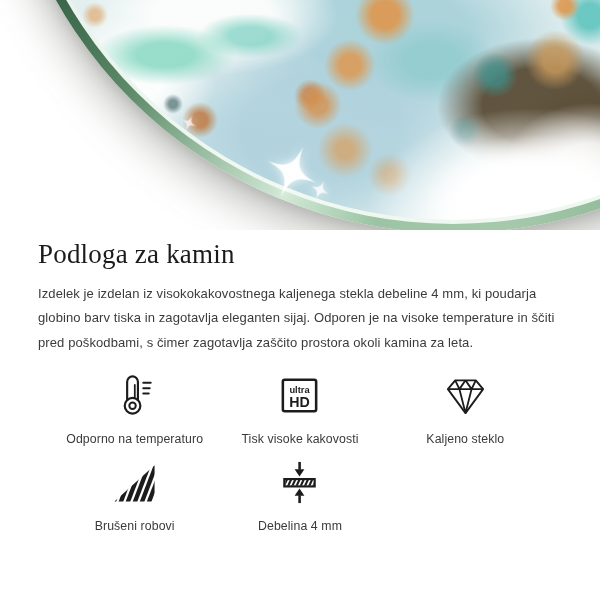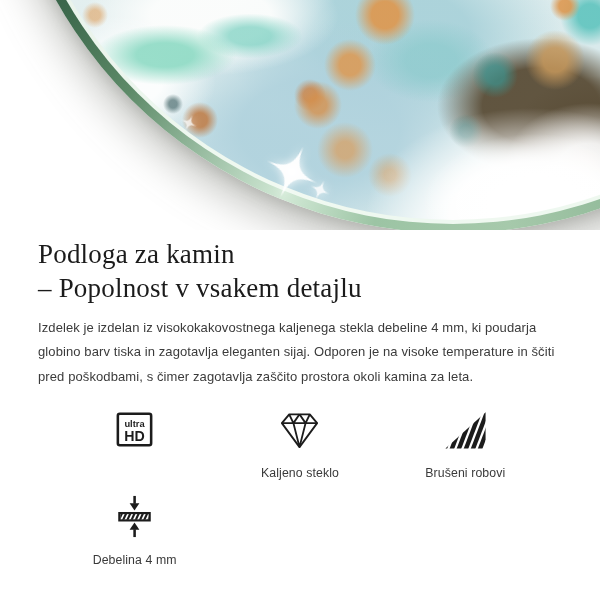--- a/index.html
+++ b/index.html
@@ -107,35 +107,51 @@
       <path d="M0 -23 C1.5 -5 5 -1.5 23 0 C5 1.5 1.5 5 0 23 C-1.5 5 -5 1.5 -23 0 C-5 -1.5 -1.5 -5 0 -23 Z" fill="#ffffff"></path>
     </svg>
     <svg class="sparkle s3" viewBox="-24 -24 48 48">
       <path d="M0 -23 C1.5 -5 5 -1.5 23 0 C5 1.5 1.5 5 0 23 C-1.5 5 -5 1.5 -23 0 C-5 -1.5 -1.5 -5 0 -23 Z" fill="#ffffff"></path>
     </svg>
   </div>
 
   <div class="content">
     <h1>
       <span>Podloga za kamin</span>
-      <span>– Popolnost v vsakem detajlu</span>
     </h1>
     <p class="desc">Izdelek je izdelan iz visokokakovostnega kaljenega stekla debeline 4 mm, ki poudarja globino barv tiska in zagotavlja eleganten sijaj. Odporen je na visoke temperature in ščiti pred poškodbami, s čimer zagotavlja zaščito prostora okoli kamina za leta.</p>
 
     <div class="features">
 
+      <div class="feature">
+        <div class="icon-wrap">
+          <svg viewBox="0 0 48 48">
+            <path class="stroke" stroke-width="2.2" d="M16.5 29.5 V10 a5.5 5.5 0 0 1 11 0 V29.5"></path>
+            <circle class="stroke" stroke-width="2.2" cx="22" cy="34.5" r="8"></circle>
+            <circle class="stroke" stroke-width="2" cx="22" cy="34.5" r="3.3"></circle>
+            <line class="stroke" stroke-width="1.8" x1="24.3" y1="12.5" x2="24.3" y2="27.5"></line>
+            <g class="stroke" stroke-width="2.1" stroke-linecap="round">
+              <line x1="33" y1="11" x2="40.5" y2="11"></line>
+              <line x1="33" y1="16.5" x2="39.5" y2="16.5"></line>
+              <line x1="33" y1="22" x2="38.5" y2="22"></line>
+            </g>
+          </svg>
+        </div>
+        <div class="flabel">Odporno na temperaturo</div>
+      </div>
 
       <div class="feature">
         <div class="icon-wrap">
           <svg viewBox="0 0 48 48">
             <rect class="stroke" stroke-width="2.6" x="7" y="8" width="34" height="32" rx="2"></rect>
             <text x="24" y="21" font-size="9.5" font-weight="700" text-anchor="middle" fill="#1c1c1c" font-family="Liberation Sans, sans-serif">ultra</text>
             <text x="24" y="35.5" font-size="14.5" font-weight="700" text-anchor="middle" fill="#1c1c1c" font-family="Liberation Sans, sans-serif">HD</text>
           </svg>
         </div>
+        <div class="flabel">Tisk visoke kakovosti</div>
       </div>
 
 
       <div class="feature">
         <div class="icon-wrap">
           <svg viewBox="0 0 48 48">
             <g class="stroke" stroke-width="1.9" stroke-linejoin="round">
               <path d="M13.5 8.5 H34.5 L42 17.5 L24 42 L6 17.5 Z"></path>
               <path d="M6 17.5 H42 M13.5 8.5 L17.8 17.5 L24 42 M34.5 8.5 L30.2 17.5 L24 42 M24 8.5 L17.8 17.5 M24 8.5 L30.2 17.5"></path>
             </g>

